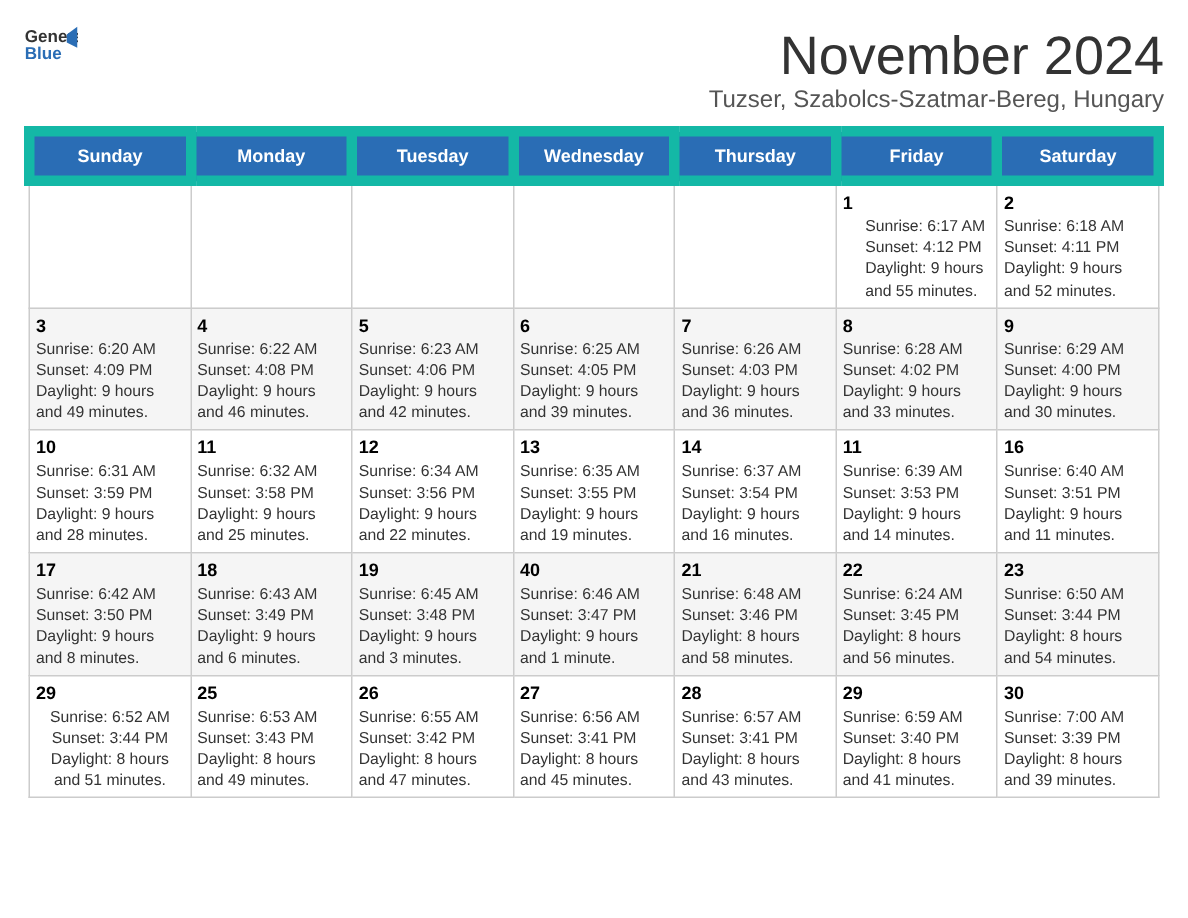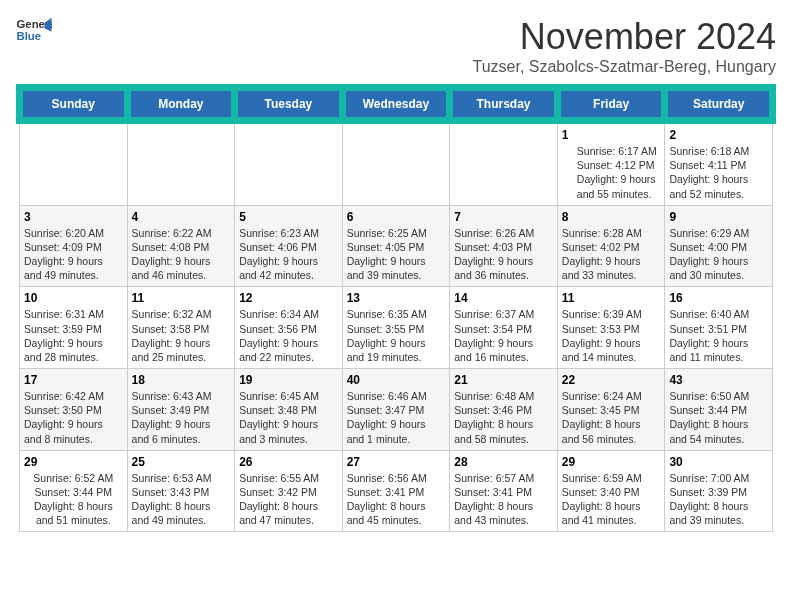--- a/index.html
+++ b/index.html
@@ -245,21 +245,21 @@
 Sunset: 3:46 PM
 Daylight: 8 hours and 58 minutes.</div>
         </td>
         <td>
           <span class="day-number">22</span>
           <div class="day-info" style="white-space: pre-line;">Sunrise: 6:24 AM
 Sunset: 3:45 PM
 Daylight: 8 hours and 56 minutes.</div>
         </td>
         <td>
-          <span class="day-number">43</span>
+          <span class="day-number">23</span>
           <div class="day-info" style="white-space: pre-line;">Sunrise: 6:50 AM
 Sunset: 3:44 PM
 Daylight: 8 hours and 54 minutes.</div>
         </td>
       </tr>
       <tr>
         <td>
           <span class="day-number">29</span>
           <div class="day-info" style="white-space: pre-line; text-align: center;">Sunrise: 6:52 AM
 Sunset: 3:44 PM

